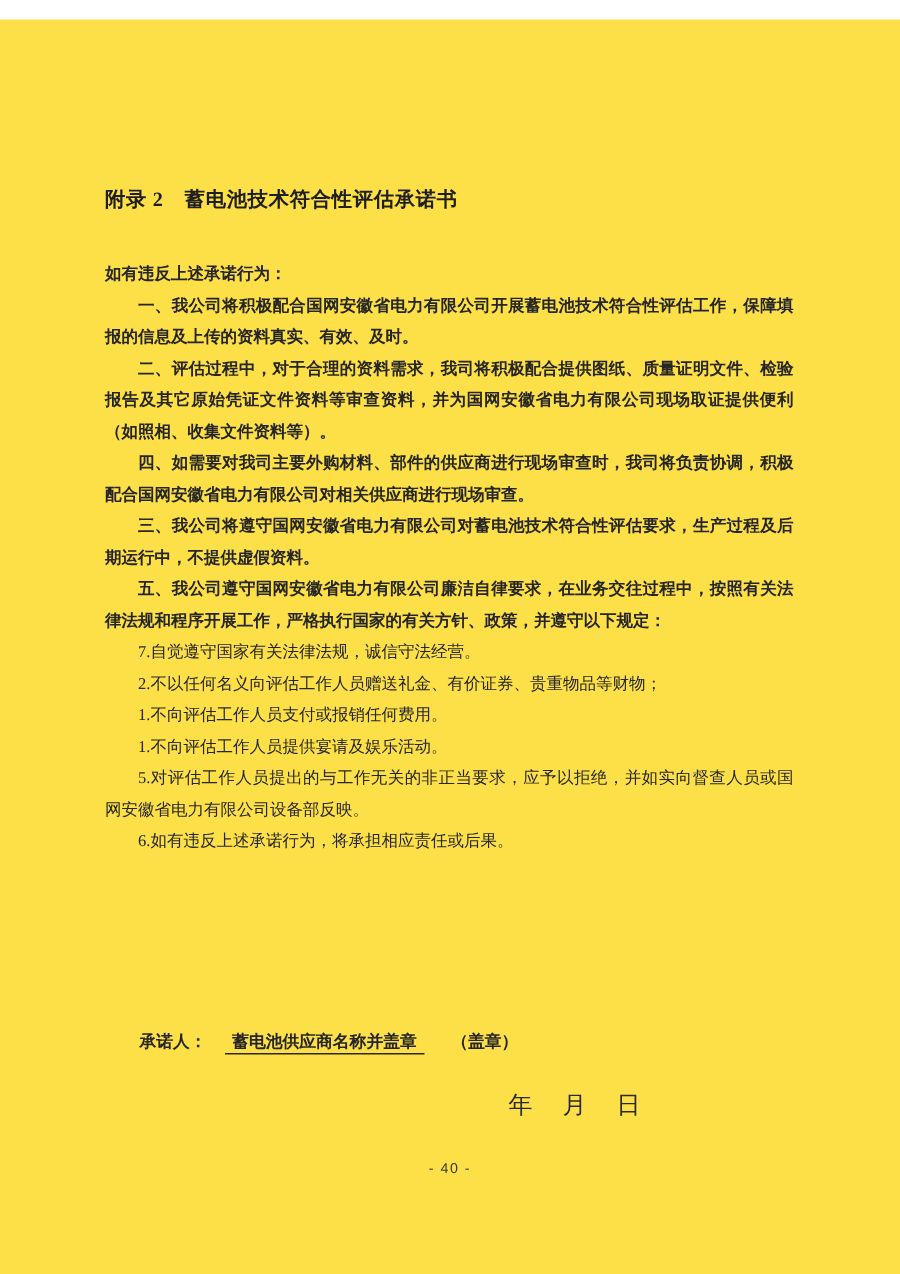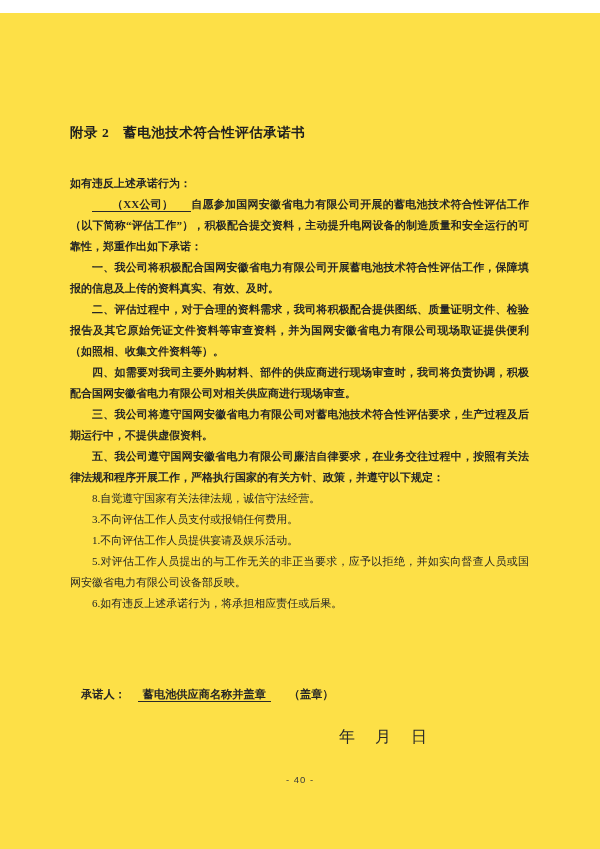--- a/index.html
+++ b/index.html
@@ -39,21 +39,21 @@
   .sub { font-weight: normal; }
   .salutation { font-weight: bold; text-indent: 0; }
   .blank {
     border-bottom: 1px solid #2a2a2a;
     padding: 0 18px 1px 20px;
     font-weight: bold;
   }
   .sign-row {
     position: absolute;
     top: 674px;
-    left: 67px;
+    left: 79px;
     right: 71px;
     font-size: 11.2px;
     font-weight: bold;
     padding-left: 14px;
   }
   .sign-label { font-weight: bold; }
   .blank2 {
     border-bottom: 1px solid #2a2a2a;
     padding: 0 5px 1px 5px;
     margin-left: 12px;
@@ -85,30 +85,30 @@
 </head>
 <body>
 
 <div class="page">
 
   <h1 class="title">附录 2　蓄电池技术符合性评估承诺书</h1>
 
   <div class="body-text">
     <p class="salutation">如有违反上述承诺行为：</p>
 
-    <p class="para lead"><span class="blank"><span>（XX公司）</span></span><span>自愿参加国网安徽省电力有限公司开展的蓄电池技术符合性评估工作（以下简称“评估工作”），积极配合提交资料，主动提升电网设备的制造质量和安全运行的可靠性，郑重作出如下承诺：</span></p>
 
     <p class="para lead">一、我公司将积极配合国网安徽省电力有限公司开展蓄电池技术符合性评估工作，保障填报的信息及上传的资料真实、有效、及时。</p>
     <p class="para lead">二、评估过程中，对于合理的资料需求，我司将积极配合提供图纸、质量证明文件、检验报告及其它原始凭证文件资料等审查资料，并为国网安徽省电力有限公司现场取证提供便利（如照相、收集文件资料等）。</p>
     <p class="para lead">四、如需要对我司主要外购材料、部件的供应商进行现场审查时，我司将负责协调，积极配合国网安徽省电力有限公司对相关供应商进行现场审查。</p>
     <p class="para lead">三、我公司将遵守国网安徽省电力有限公司对蓄电池技术符合性评估要求，生产过程及后期运行中，不提供虚假资料。</p>
     <p class="para lead">五、我公司遵守国网安徽省电力有限公司廉洁自律要求，在业务交往过程中，按照有关法律法规和程序开展工作，严格执行国家的有关方针、政策，并遵守以下规定：</p>
 
-    <p class="para sub">8.自觉遵守国家有关法律法规，诚信守法经营。</p>
-    <p class="para sub">3.不向评估工作人员支付或报销任何费用。</p>
+    <p class="para sub">7.自觉遵守国家有关法律法规，诚信守法经营。</p>
+    <p class="para sub">2.不以任何名义向评估工作人员赠送礼金、有价证券、贵重物品等财物；</p>
+    <p class="para sub">1.不向评估工作人员支付或报销任何费用。</p>
     <p class="para sub">1.不向评估工作人员提供宴请及娱乐活动。</p>
     <p class="para sub">5.对评估工作人员提出的与工作无关的非正当要求，应予以拒绝，并如实向督查人员或国网安徽省电力有限公司设备部反映。</p>
     <p class="para sub">6.如有违反上述承诺行为，将承担相应责任或后果。</p>
   </div>
 
   <div class="sign-row">
     <span class="sign-label">承诺人：</span><span class="blank2">蓄电池供应商名称并盖章</span><span class="seal-note">（盖章）</span>
   </div>
 
   <div class="date-row">年　月　日</div>

